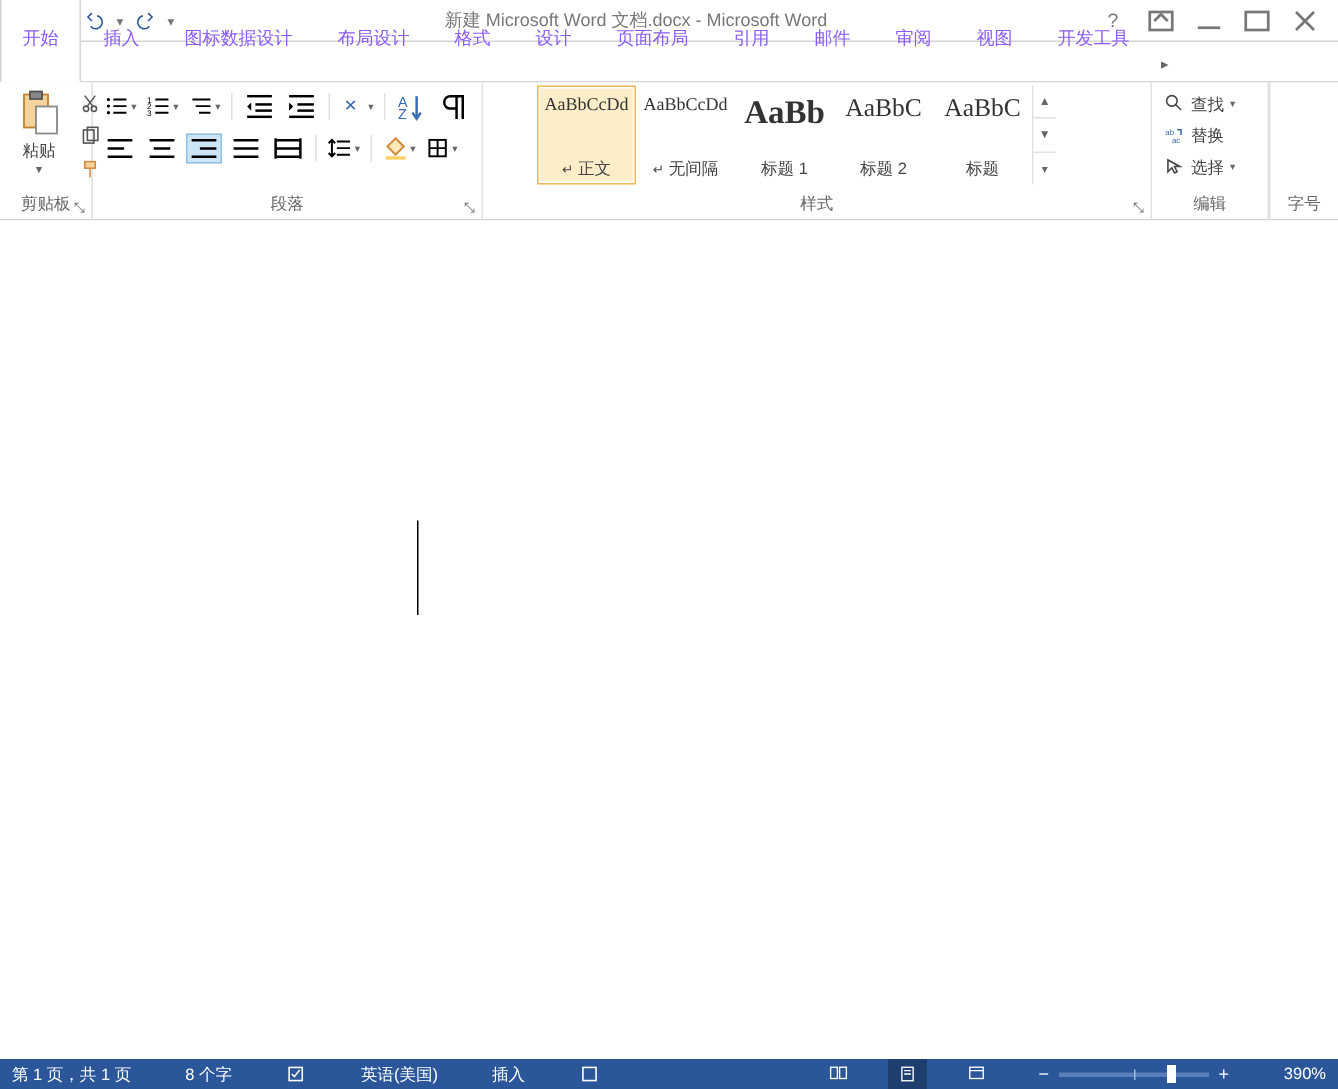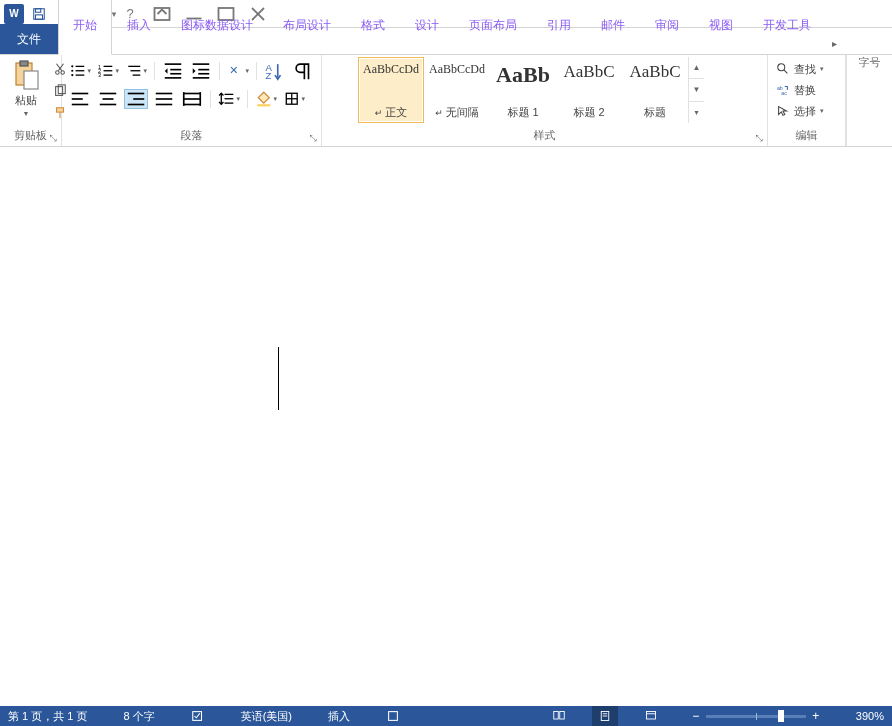--- a/index.html
+++ b/index.html
@@ -55,21 +55,21 @@
 .style-label { font-size: 11px; color: #444; }
 .gallery-ctrl { width: 16px; display: flex; flex-direction: column; border-left: 1px solid #e1e1e1; }
 .gallery-ctrl div { flex: 1; display:flex; align-items:center; justify-content:center; font-size:8px; color:#666; cursor:pointer; border-bottom:1px solid #e1e1e1;}
 .gallery-ctrl div:last-child{border-bottom:none;}
 
 
 .edit-row { display: flex; align-items: center; gap: 4px; font-size: 11px; color: #444; height: 20px; cursor: pointer; padding: 0 2px; }
 .edit-row svg { width: 14px; height: 14px; }
 
 
-.ribbon-right { display: flex; flex-direction: column; border-left: 1px solid #e1e1e1; width: 46px; align-items:center; }
+.ribbon-right { display: flex; flex-direction: column; border-left: 1px solid #e1e1e1; width: 46px; align-items:center; justify-content:flex-end; }
 .ribbon-right .lbl { font-size: 11px; color:#666; padding-bottom:3px;}
 .collapse-caret { position:absolute; right:4px; bottom:2px; font-size:10px; color:#666; cursor:pointer;}
 
 
 .doc-area { position: absolute; top: 147px; left:0; right:0; bottom: 20px; background: #fff; }
 .cursor-line { position: absolute; left: 278px; top: 200px; width: 1px; height: 63px; background: #000; }
 
 
 .statusbar { position: absolute; bottom: 0; left: 0; right: 0; height: 20px; background: #2b579a; color: #fff; display: flex; align-items: center; font-size: 11px; gap: 20px; }
 .status-item { padding: 0 8px; cursor: pointer; display:flex; align-items:center; gap:4px; height:100%;}
@@ -106,20 +106,21 @@
       </span>
     <span class="qat-sep">▾</span>
     <span class="qat-btn">
         <svg viewBox="0 0 16 16">
           <path d="M6 4 A5 5 0 1 0 11 12"></path>
           <path d="M10 2 L13 5 L10 8"></path>
         </svg>
       </span>
     <span class="qat-sep">▾</span>
   </div>
+  <div class="title-text">新建 Microsoft Word 文档.docx - Microsoft Word</div>
   <div class="window-controls">
     <span class="win-btn">?</span>
     <span class="win-btn">
         <svg viewBox="0 0 16 16">
           <rect x="3" y="4" width="10" height="8"></rect>
           <path d="M5 8 L8 5 L11 8"></path>
         </svg>
       </span>
     <span class="win-btn">
         <svg viewBox="0 0 16 16">
@@ -134,21 +135,20 @@
     <span class="win-btn">
         <svg viewBox="0 0 16 16">
           <line x1="4" y1="4" x2="12" y2="12"></line>
           <line x1="12" y1="4" x2="4" y2="12"></line>
         </svg>
       </span>
   </div>
 </div>
 
 <div class="tabs">
-  <div class="tab file">文件</div>
   <div class="tab active">开始</div>
   <div class="tab">插入</div>
   <div class="tab">图标数据设计</div>
   <div class="tab">布局设计</div>
   <div class="tab">格式</div>
   <div class="tab">设计</div>
   <div class="tab">页面布局</div>
   <div class="tab">引用</div>
   <div class="tab">邮件</div>
   <div class="tab">审阅</div>

